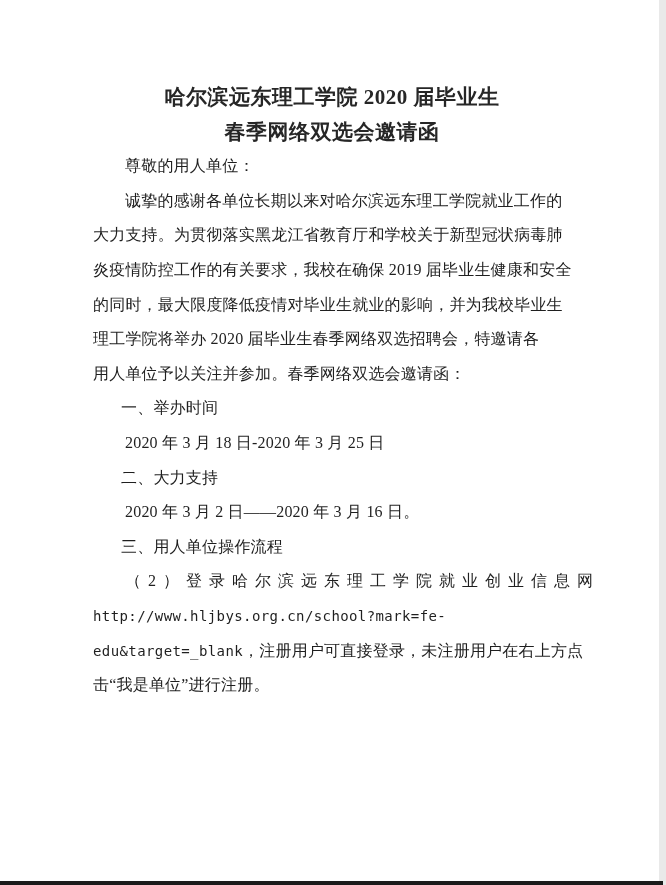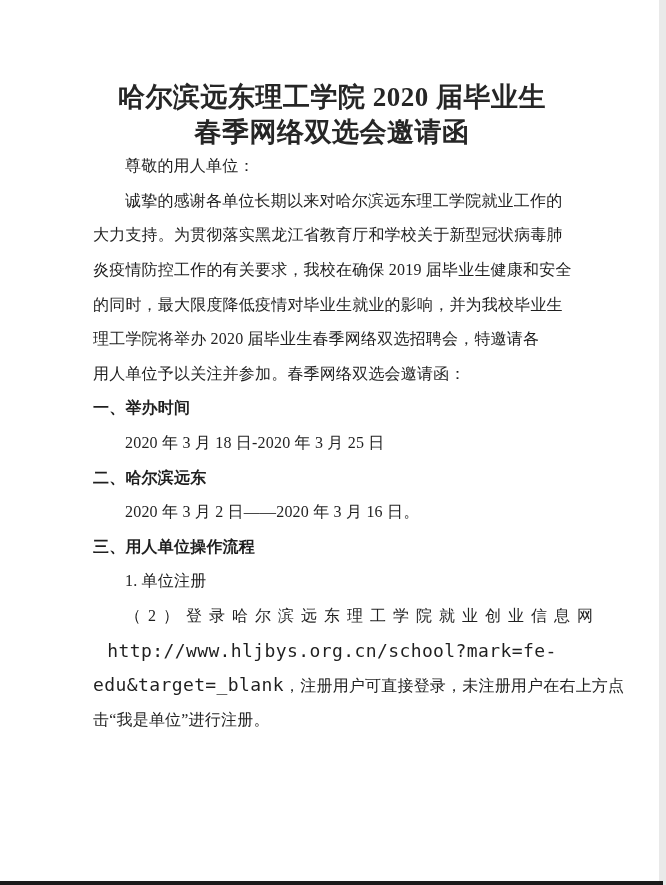--- a/index.html
+++ b/index.html
@@ -42,38 +42,38 @@
   .line {
     height: 34.6px;
     line-height: 34.6px;
     font-size: 16px;
     white-space: nowrap;
     letter-spacing: 0.2px;
   }
   .title {
     text-align: center;
     font-weight: bold;
-    font-size: 27px;
+    font-size: 21px;
     letter-spacing: 0.5px;
     color: #262626;
   }
   .indent {
     padding-left: 32px;
   }
   .bold {
-    font-weight: bold;
+    font-weight: normal;
+    margin-left: 28px;
   }
   .spread {
     letter-spacing: 7px;
   }
   .mono {
     font-family: "DejaVu Sans Mono", "Liberation Mono", monospace;
-    font-size: 18px;
+    font-size: 14px;
     letter-spacing: 0.4px;
-    text-align: center;
   }
 </style>
 </head>
 <body>
 
 <div class="scan">
   <div class="content">
 
     <div class="line title">哈尔滨远东理工学院 2020 届毕业生</div>
     <div class="line title">春季网络双选会邀请函</div>
@@ -83,26 +83,25 @@
     <div class="line indent">诚挚的感谢各单位长期以来对哈尔滨远东理工学院就业工作的</div>
     <div class="line">大力支持。为贯彻落实黑龙江省教育厅和学校关于新型冠状病毒肺</div>
     <div class="line">炎疫情防控工作的有关要求，我校在确保 2019 届毕业生健康和安全</div>
     <div class="line">的同时，最大限度降低疫情对毕业生就业的影响，并为我校毕业生</div>
     <div class="line">理工学院将举办 2020 届毕业生春季网络双选招聘会，特邀请各</div>
     <div class="line">用人单位予以关注并参加。春季网络双选会邀请函：</div>
 
     <div class="line bold">一、举办时间</div>
     <div class="line indent">2020 年 3 月 18 日-2020 年 3 月 25 日</div>
 
-    <div class="line bold">二、哈尔滨远东</div>
+    <div class="line bold">二、大力支持</div>
     <div class="line indent">2020 年 3 月 2 日——2020 年 3 月 16 日。</div>
 
     <div class="line bold">三、用人单位操作流程</div>
 
-    <div class="line indent">1. 单位注册</div>
     <div class="line indent spread">（2）登录哈尔滨远东理工学院就业创业信息网</div>
 
     <div class="line mono">http://www.hljbys.org.cn/school?mark=fe-</div>
 
     <div class="line">
       <span class="mono">edu&amp;target=_blank</span><span>，注册用户可直接登录，未注册用户在右上方点</span>
     </div>
 
     <div class="line">击“我是单位”进行注册。</div>
 

